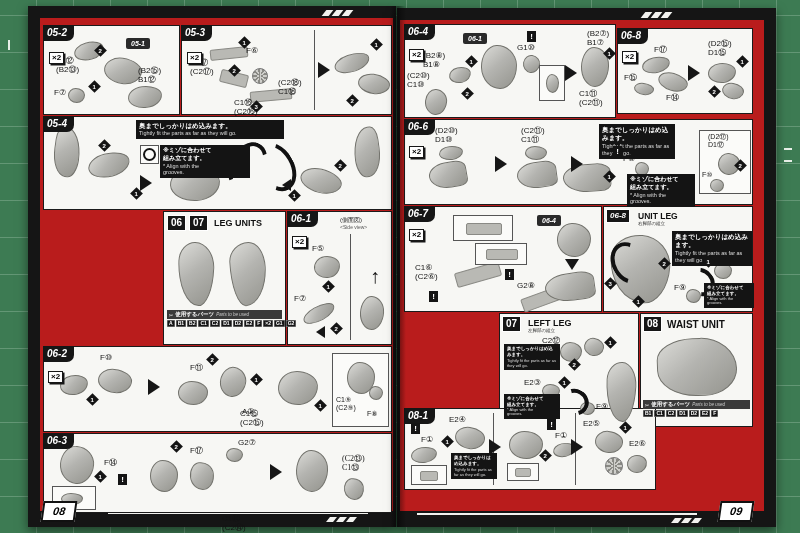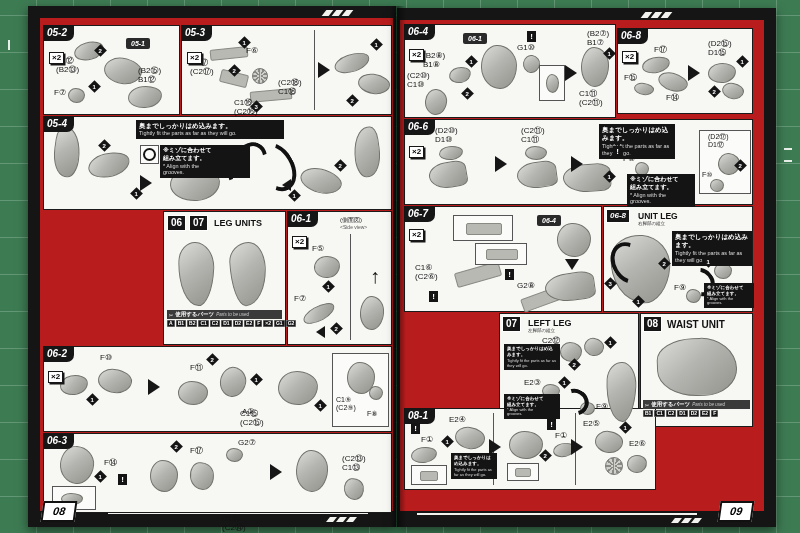--- a/index.html
+++ b/index.html
@@ -274,21 +274,21 @@
         <i class="blob" style="left:146px;top:28px;width:22px;height:26px;transform:rotate(-8deg);"></i>
         <span class="plabel" style="left:194px;top:4px;">G2⑦</span>
         <i class="blob" style="left:182px;top:14px;width:15px;height:12px;"></i>
         <span class="plabel" style="left:178px;top:44px;margin-top:36px;">C1⑭
 (C2⑭)</span>
         <div class="inset" style="left:8px;top:52px;width:42px;height:22px;">
           <i class="blob" style="left:8px;top:6px;width:20px;height:10px;"></i>
         </div>
         <span class="arrR" style="left:226px;top:30px;"></span>
         <i class="blob" style="left:252px;top:16px;width:30px;height:40px;transform:rotate(3deg);"></i>
-        <span class="plabel" style="left:298px;top:20px;">(C2⑬)
+        <span class="plabel" style="left:298px;top:20px;font-family:Liberation Serif, serif;">(C2⑬)
 C1⑬</span>
         <i class="blob" style="left:300px;top:44px;width:18px;height:20px;transform:rotate(-10deg);"></i>
       </div>
     </div>
   </div>
 
   <div class="page" style="left:397px;top:8px;width:379px;height:519px;">
     <div class="deco slash" style="left:246px;top:4px;width:7px;height:6px;"></div>
     <div class="deco slash" style="left:256px;top:4px;width:7px;height:6px;"></div>
     <div class="deco slash" style="left:266px;top:4px;width:7px;height:6px;"></div>

